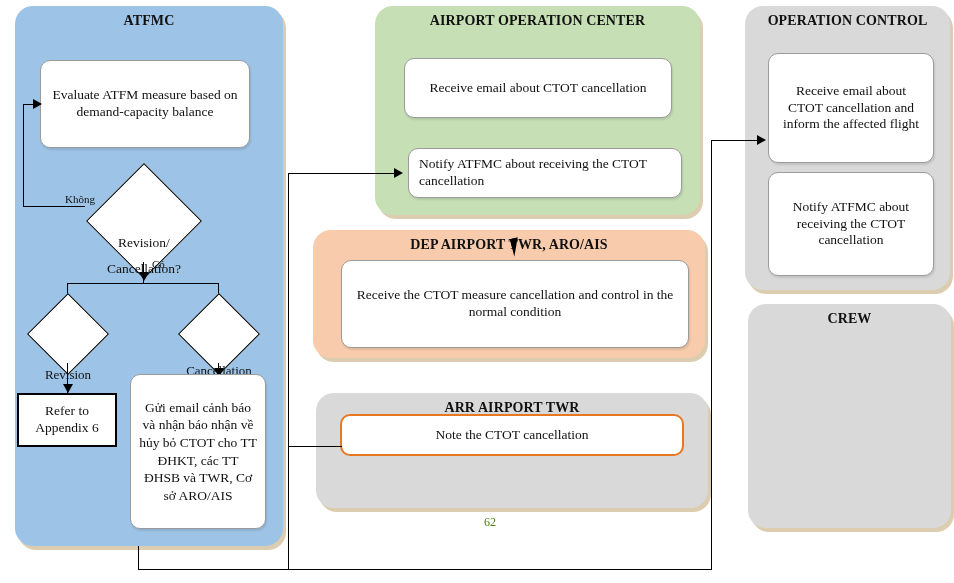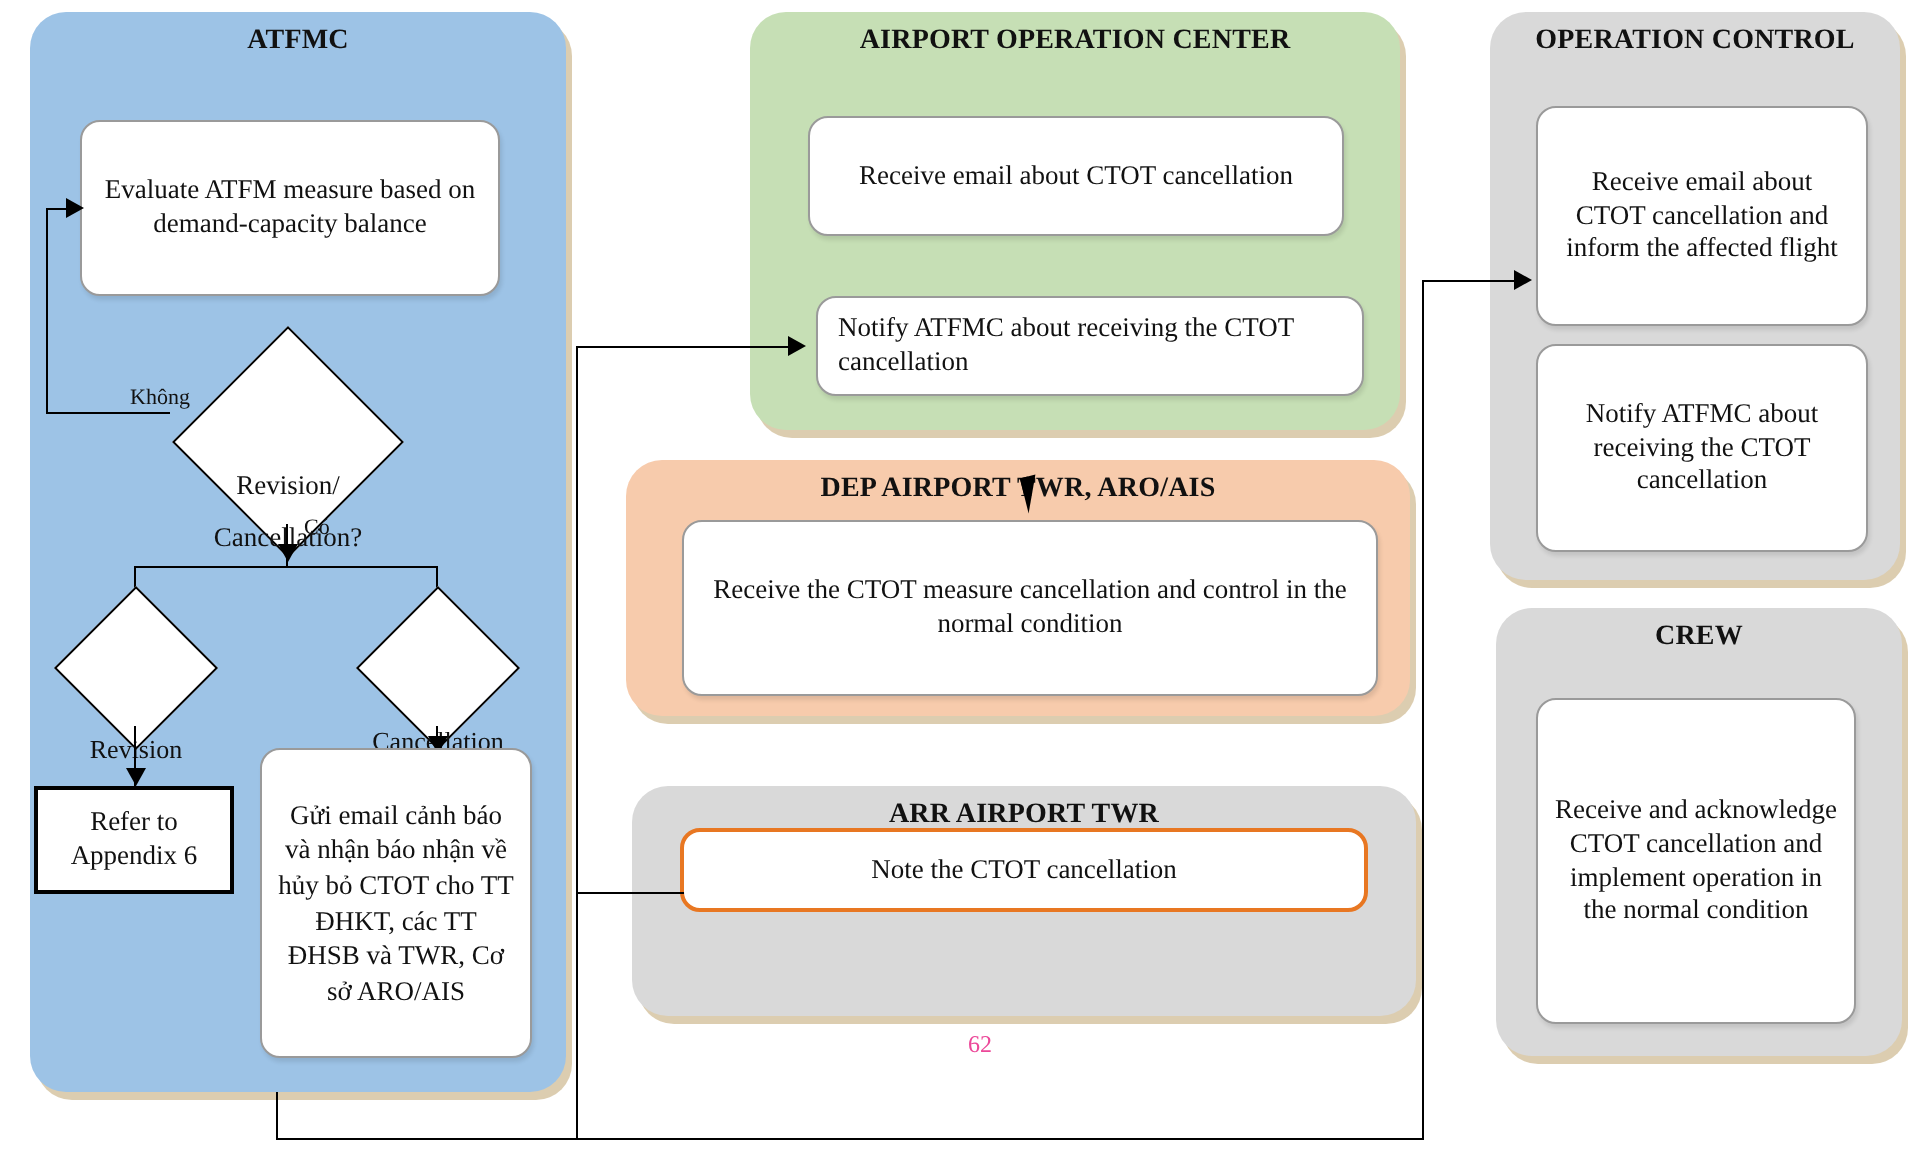--- a/index.html
+++ b/index.html
@@ -111,21 +111,21 @@
   .edge-label {
     position: absolute;
     font-size: 11px;
     color: #111111;
     white-space: nowrap;
   }
 
   .page-num {
     position: absolute;
     font-size: 12px;
-    color: #ec4899;
+    color: #4d7c0f;
     text-align: center;
   }
 
   
   .cursor-glyph {
     position: absolute;
     width: 0; height: 0;
     border-left: 4px solid #000000;
     border-right: 4px solid transparent;
     border-bottom: 9px solid transparent;
@@ -199,21 +199,20 @@
 
   <div class="lane lane-gray" style="left:745px; top:6px; width:205px; height:284px;">
     <div class="lane-title">OPERATION CONTROL</div>
   </div>
   <div class="pbox" style="left:768px; top:53px; width:166px; height:110px;">Receive email about CTOT cancellation and inform the affected flight</div>
   <div class="pbox" style="left:768px; top:172px; width:166px; height:104px;">Notify ATFMC about receiving the CTOT cancellation</div>
 
   <div class="lane lane-gray" style="left:748px; top:304px; width:203px; height:224px;">
     <div class="lane-title">CREW</div>
   </div>
-  <div class="pbox" style="left:768px; top:349px; width:160px; height:163px;">Receive and acknowledge CTOT cancellation and implement operation in the normal condition</div>
 
   <div class="vline" style="left:138px; top:546px; height:24px;"></div>
   <div class="hline" style="left:138px; top:569px; width:574px;"></div>
 
   <div class="vline" style="left:288px; top:173px; height:397px;"></div>
   <div class="hline" style="left:288px; top:173px; width:112px;"></div>
   <div class="arrow-r" style="left:394px; top:168px;"></div>
 
   <div class="hline" style="left:288px; top:446px; width:54px;"></div>
 

